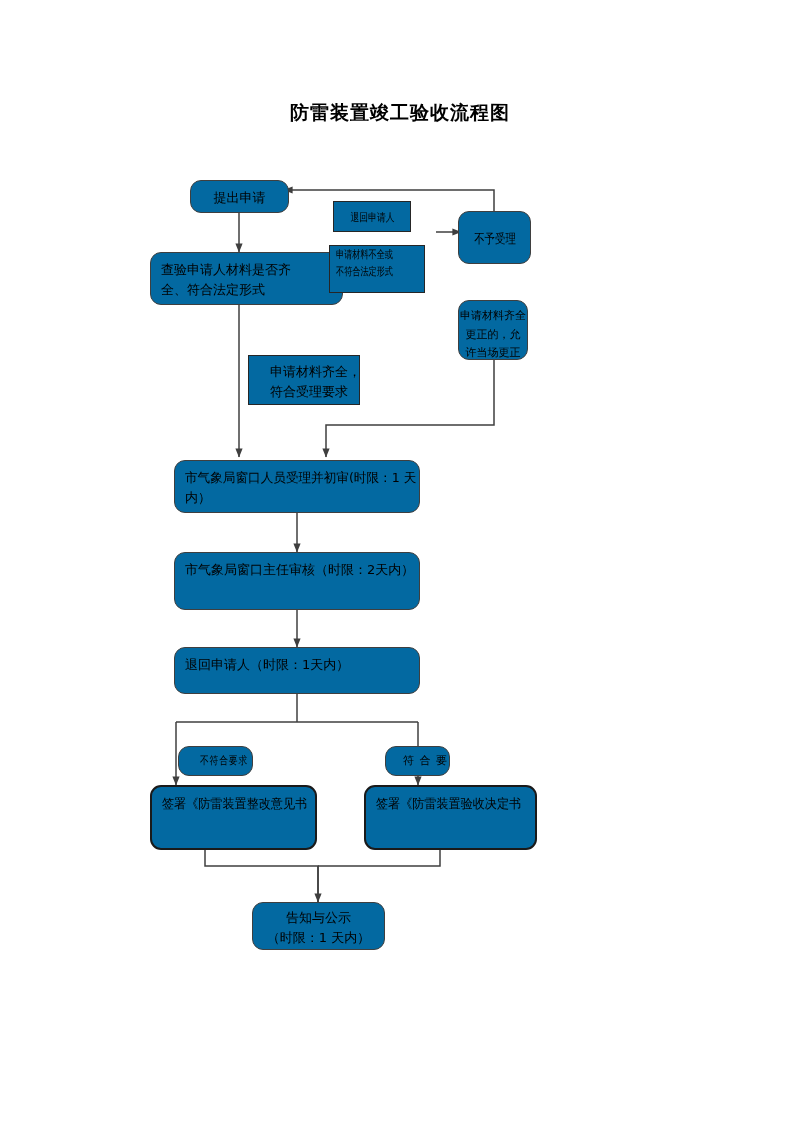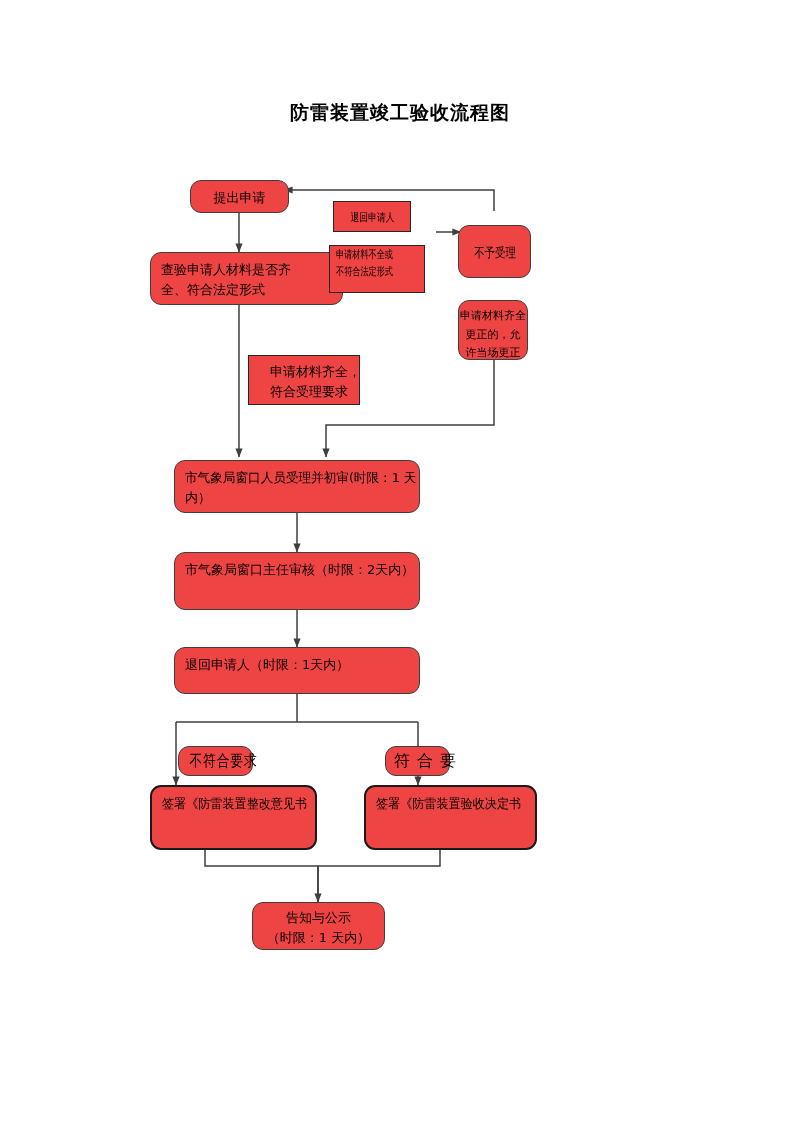--- a/index.html
+++ b/index.html
@@ -36,38 +36,38 @@
     left: 0;
     top: 0;
     width: 800px;
     height: 1131px;
     pointer-events: none;
   }
   .node {
     position: absolute;
     box-sizing: border-box;
     border: 1.4px solid #3f3f3f;
-    background: #ef4444;
+    background: #0369a1;
     display: flex;
     flex-direction: column;
     justify-content: flex-start;
     padding: 7px 10px 4px 10px;
     font-size: 13px;
     line-height: 1.55;
     z-index: 3;
   }
   .node.rounded { border-radius: 11px; }
   .node.sharp { border-radius: 0; border-color: #262626; }
   .node.thick { border-width: 2.2px; border-color: #1a1a1a; margin-left: 28px; }
   .node.center { align-items: center; text-align: center; }
   .node.mid { justify-content: center; }
   .node .ln { display: block; white-space: nowrap; }
   .tiny { font-size: 11px; }
   .sq-label {
-    font-size: 16px;
+    font-size: 11px;
     letter-spacing: 1px;
     margin-left: 16px;
   }
   .cond-narrow { font-size: 11px; line-height: 1.7; letter-spacing: 0px; }
   .squash { display: inline-block; transform: scaleX(0.74); transform-origin: left center; white-space: nowrap; }
   .squash-c { display: inline-block; transform: scaleX(0.8); transform-origin: center center; white-space: nowrap; }
 </style>
 </head>
 <body>
 
@@ -113,21 +113,21 @@
   </svg>
 
   <div class="node rounded center mid" style="left:190px; top:180px; width:99px; height:33px;">
     <span class="ln">提出申请</span>
   </div>
 
   <div class="node sharp center mid" style="left:333px; top:201px; width:78px; height:31px;">
     <span class="ln tiny"><span class="squash-c">退回申请人</span></span>
   </div>
 
-  <div class="node rounded center mid" style="left:458px; top:211px; width:73px; height:53px;margin-top:14px;">
+  <div class="node rounded center mid" style="left:458px; top:211px; width:73px; height:53px;">
     <span class="ln"><span class="squash-c">不予受理</span></span>
   </div>
 
   <div class="node rounded" style="left:150px; top:252px; width:193px; height:53px;">
     <span class="ln">查验申请人材料是否齐</span>
     <span class="ln">全、符合法定形式</span>
   </div>
 
   <div class="node sharp" style="left:329px; top:245px; width:96px; height:48px; padding:0 6px;">
     <span class="ln tiny"><span class="squash">申请材料不全或</span></span>

